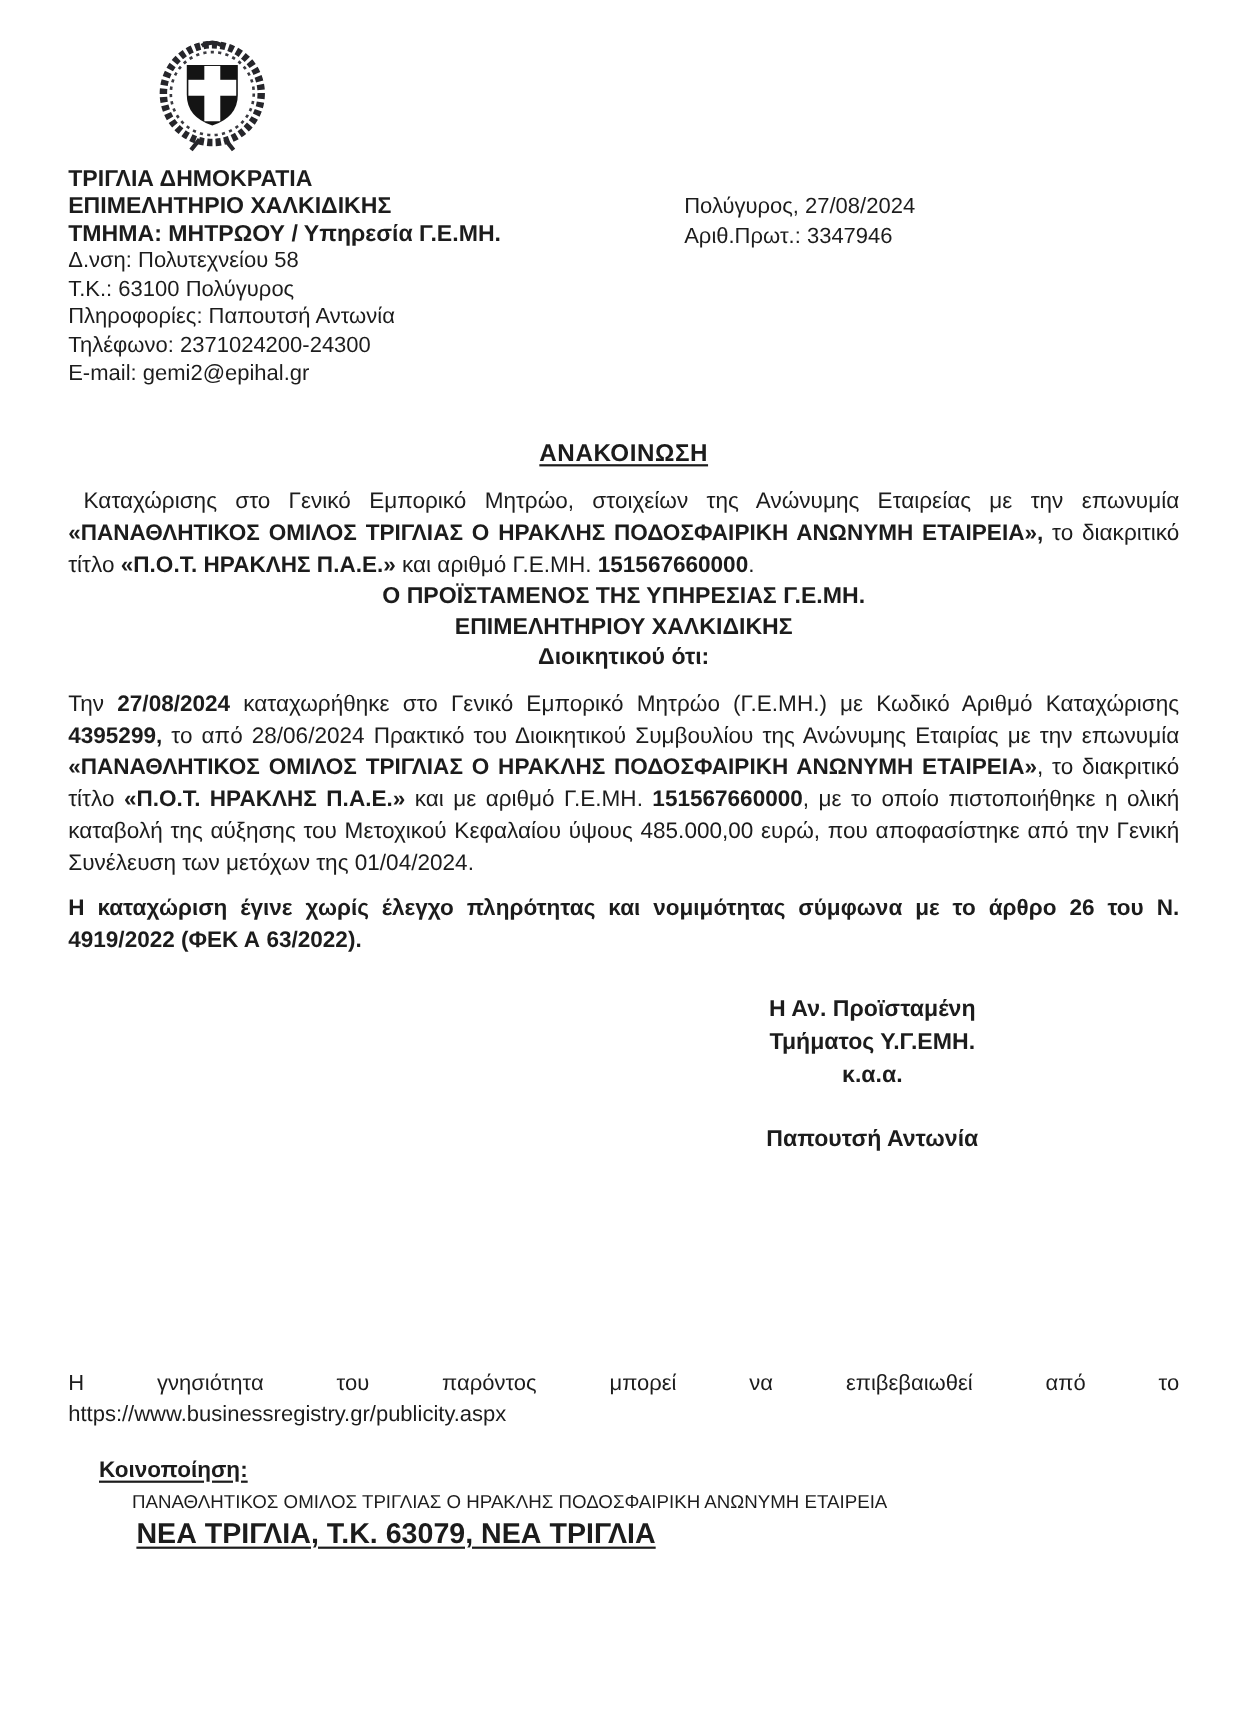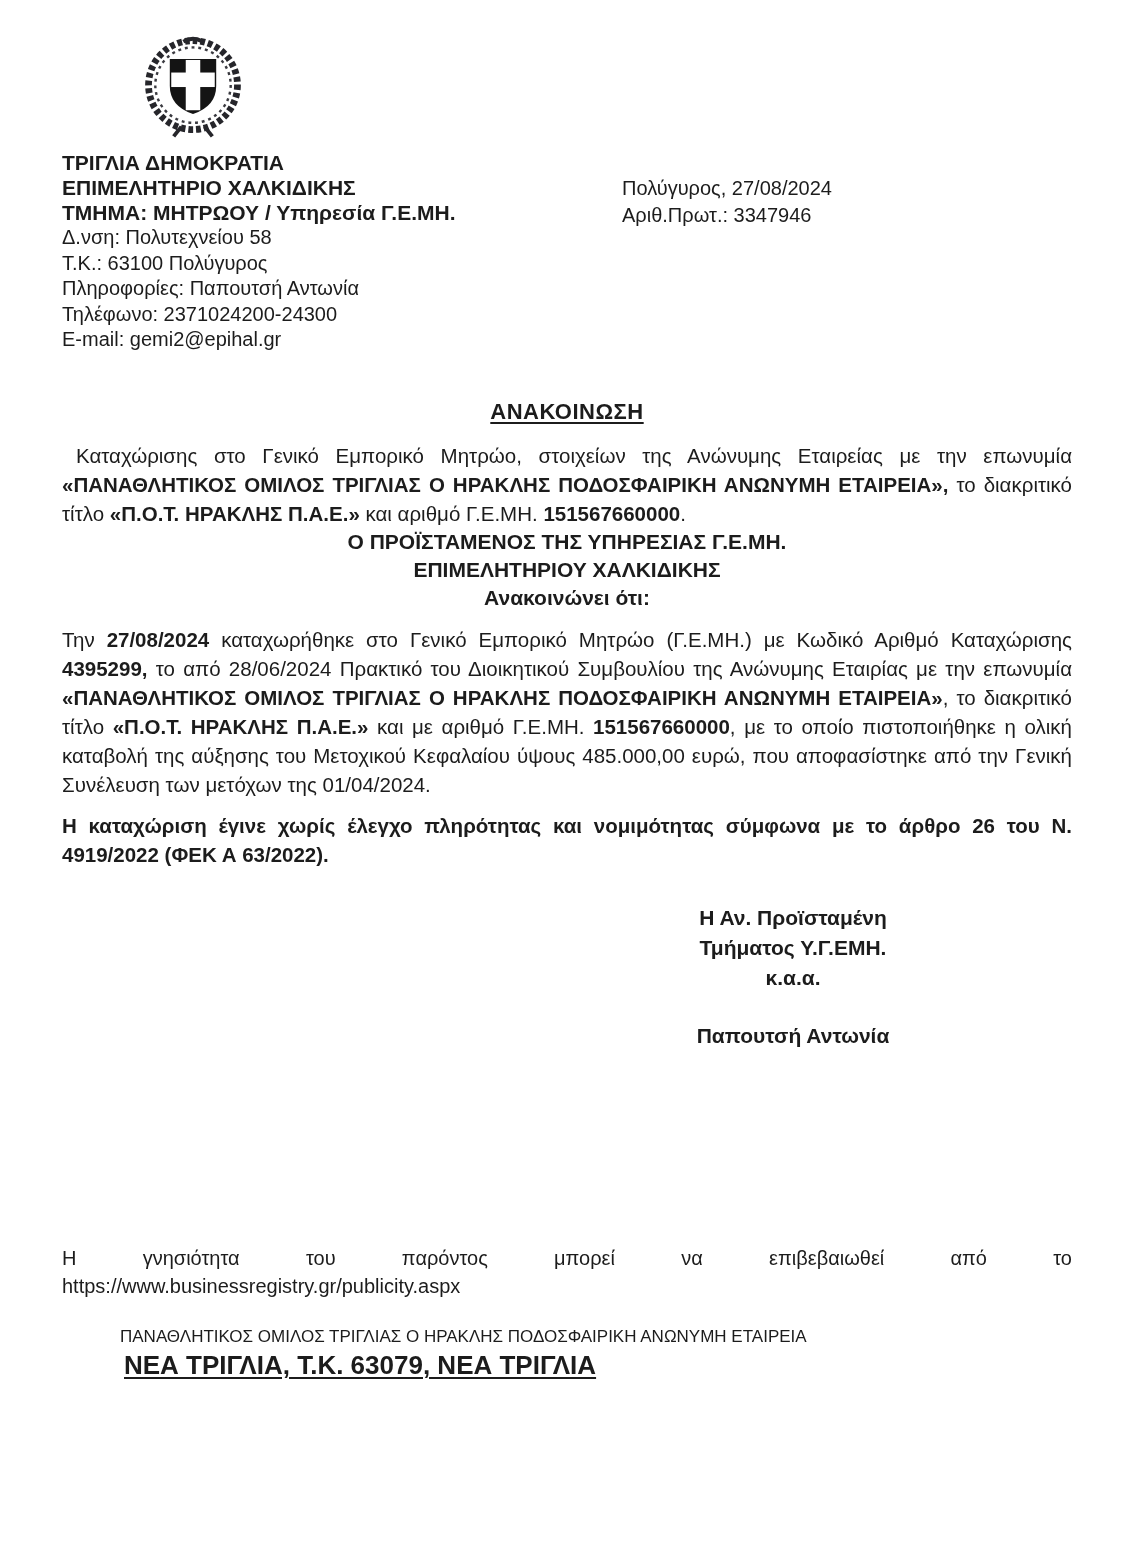--- a/index.html
+++ b/index.html
@@ -152,38 +152,39 @@
 
     <div class="doc-title">
       <span>ΑΝΑΚΟΙΝΩΣΗ</span>
     </div>
 
     <p class="para para-intro"><span>Καταχώρισης στο Γενικό Εμπορικό Μητρώο, στοιχείων της Ανώνυμης Εταιρείας με την επωνυμία </span><b>«ΠΑΝΑΘΛΗΤΙΚΟΣ ΟΜΙΛΟΣ ΤΡΙΓΛΙΑΣ Ο ΗΡΑΚΛΗΣ ΠΟΔΟΣΦΑΙΡΙΚΗ ΑΝΩΝΥΜΗ ΕΤΑΙΡΕΙΑ»,</b><span> το διακριτικό τίτλο </span><b>«Π.Ο.Τ. ΗΡΑΚΛΗΣ Π.Α.Ε.»</b><span> και αριθμό Γ.Ε.ΜΗ. </span><b>151567660000</b><span>.</span></p>
 
     <div class="announcer">
       <div>Ο ΠΡΟΪΣΤΑΜΕΝΟΣ ΤΗΣ ΥΠΗΡΕΣΙΑΣ Γ.Ε.ΜΗ.</div>
       <div>ΕΠΙΜΕΛΗΤΗΡΙΟΥ ΧΑΛΚΙΔΙΚΗΣ</div>
-      <div>Ανακοινώνει ότι:</div>
+      <div>Διοικητικού ότι:</div>
     </div>
 
     <p class="para para-body"><span>Την </span><b>27/08/2024</b><span> καταχωρήθηκε στο Γενικό Εμπορικό Μητρώο (Γ.Ε.ΜΗ.) με Κωδικό Αριθμό Καταχώρισης </span><b>4395299,</b><span> το από 28/06/2024 Πρακτικό του Διοικητικού Συμβουλίου της Ανώνυμης Εταιρίας με την επωνυμία </span><b>«ΠΑΝΑΘΛΗΤΙΚΟΣ ΟΜΙΛΟΣ ΤΡΙΓΛΙΑΣ Ο ΗΡΑΚΛΗΣ ΠΟΔΟΣΦΑΙΡΙΚΗ ΑΝΩΝΥΜΗ ΕΤΑΙΡΕΙΑ»</b><span>, το διακριτικό τίτλο </span><b>«Π.Ο.Τ. ΗΡΑΚΛΗΣ Π.Α.Ε.»</b><span> και με αριθμό Γ.Ε.ΜΗ. </span><b>151567660000</b><span>, με το οποίο πιστοποιήθηκε η ολική καταβολή της αύξησης του Μετοχικού Κεφαλαίου ύψους 485.000,00 ευρώ, που αποφασίστηκε από την Γενική Συνέλευση των μετόχων της 01/04/2024.</span></p>
 
     <p class="para para-legal">Η καταχώριση έγινε χωρίς έλεγχο πληρότητας και νομιμότητας σύμφωνα με το άρθρο 26 του Ν. 4919/2022 (ΦΕΚ Α 63/2022).</p>
 
     <div class="signature">
       <div>Η Αν. Προϊσταμένη</div>
       <div>Τμήματος Υ.Γ.ΕΜΗ.</div>
       <div>κ.α.α.</div>
       <div class="signature-name">Παπουτσή Αντωνία</div>
     </div>
 
   </div>
 
   <div class="footer-area">
     <div class="verify-line">Η γνησιότητα του παρόντος μπορεί να επιβεβαιωθεί από το</div>
     <div class="verify-url">https://www.businessregistry.gr/publicity.aspx</div>
 
     <div class="notify-block">
+      <div><span class="notify-label">Κοινοποίηση:</span></div>
       <div class="notify-recipient">ΠΑΝΑΘΛΗΤΙΚΟΣ ΟΜΙΛΟΣ ΤΡΙΓΛΙΑΣ Ο ΗΡΑΚΛΗΣ ΠΟΔΟΣΦΑΙΡΙΚΗ ΑΝΩΝΥΜΗ ΕΤΑΙΡΕΙΑ</div>
       <div><span class="notify-address">ΝΕΑ ΤΡΙΓΛΙΑ, Τ.Κ. 63079, ΝΕΑ ΤΡΙΓΛΙΑ</span></div>
     </div>
   </div>
 </div>
 
 </body></html>

